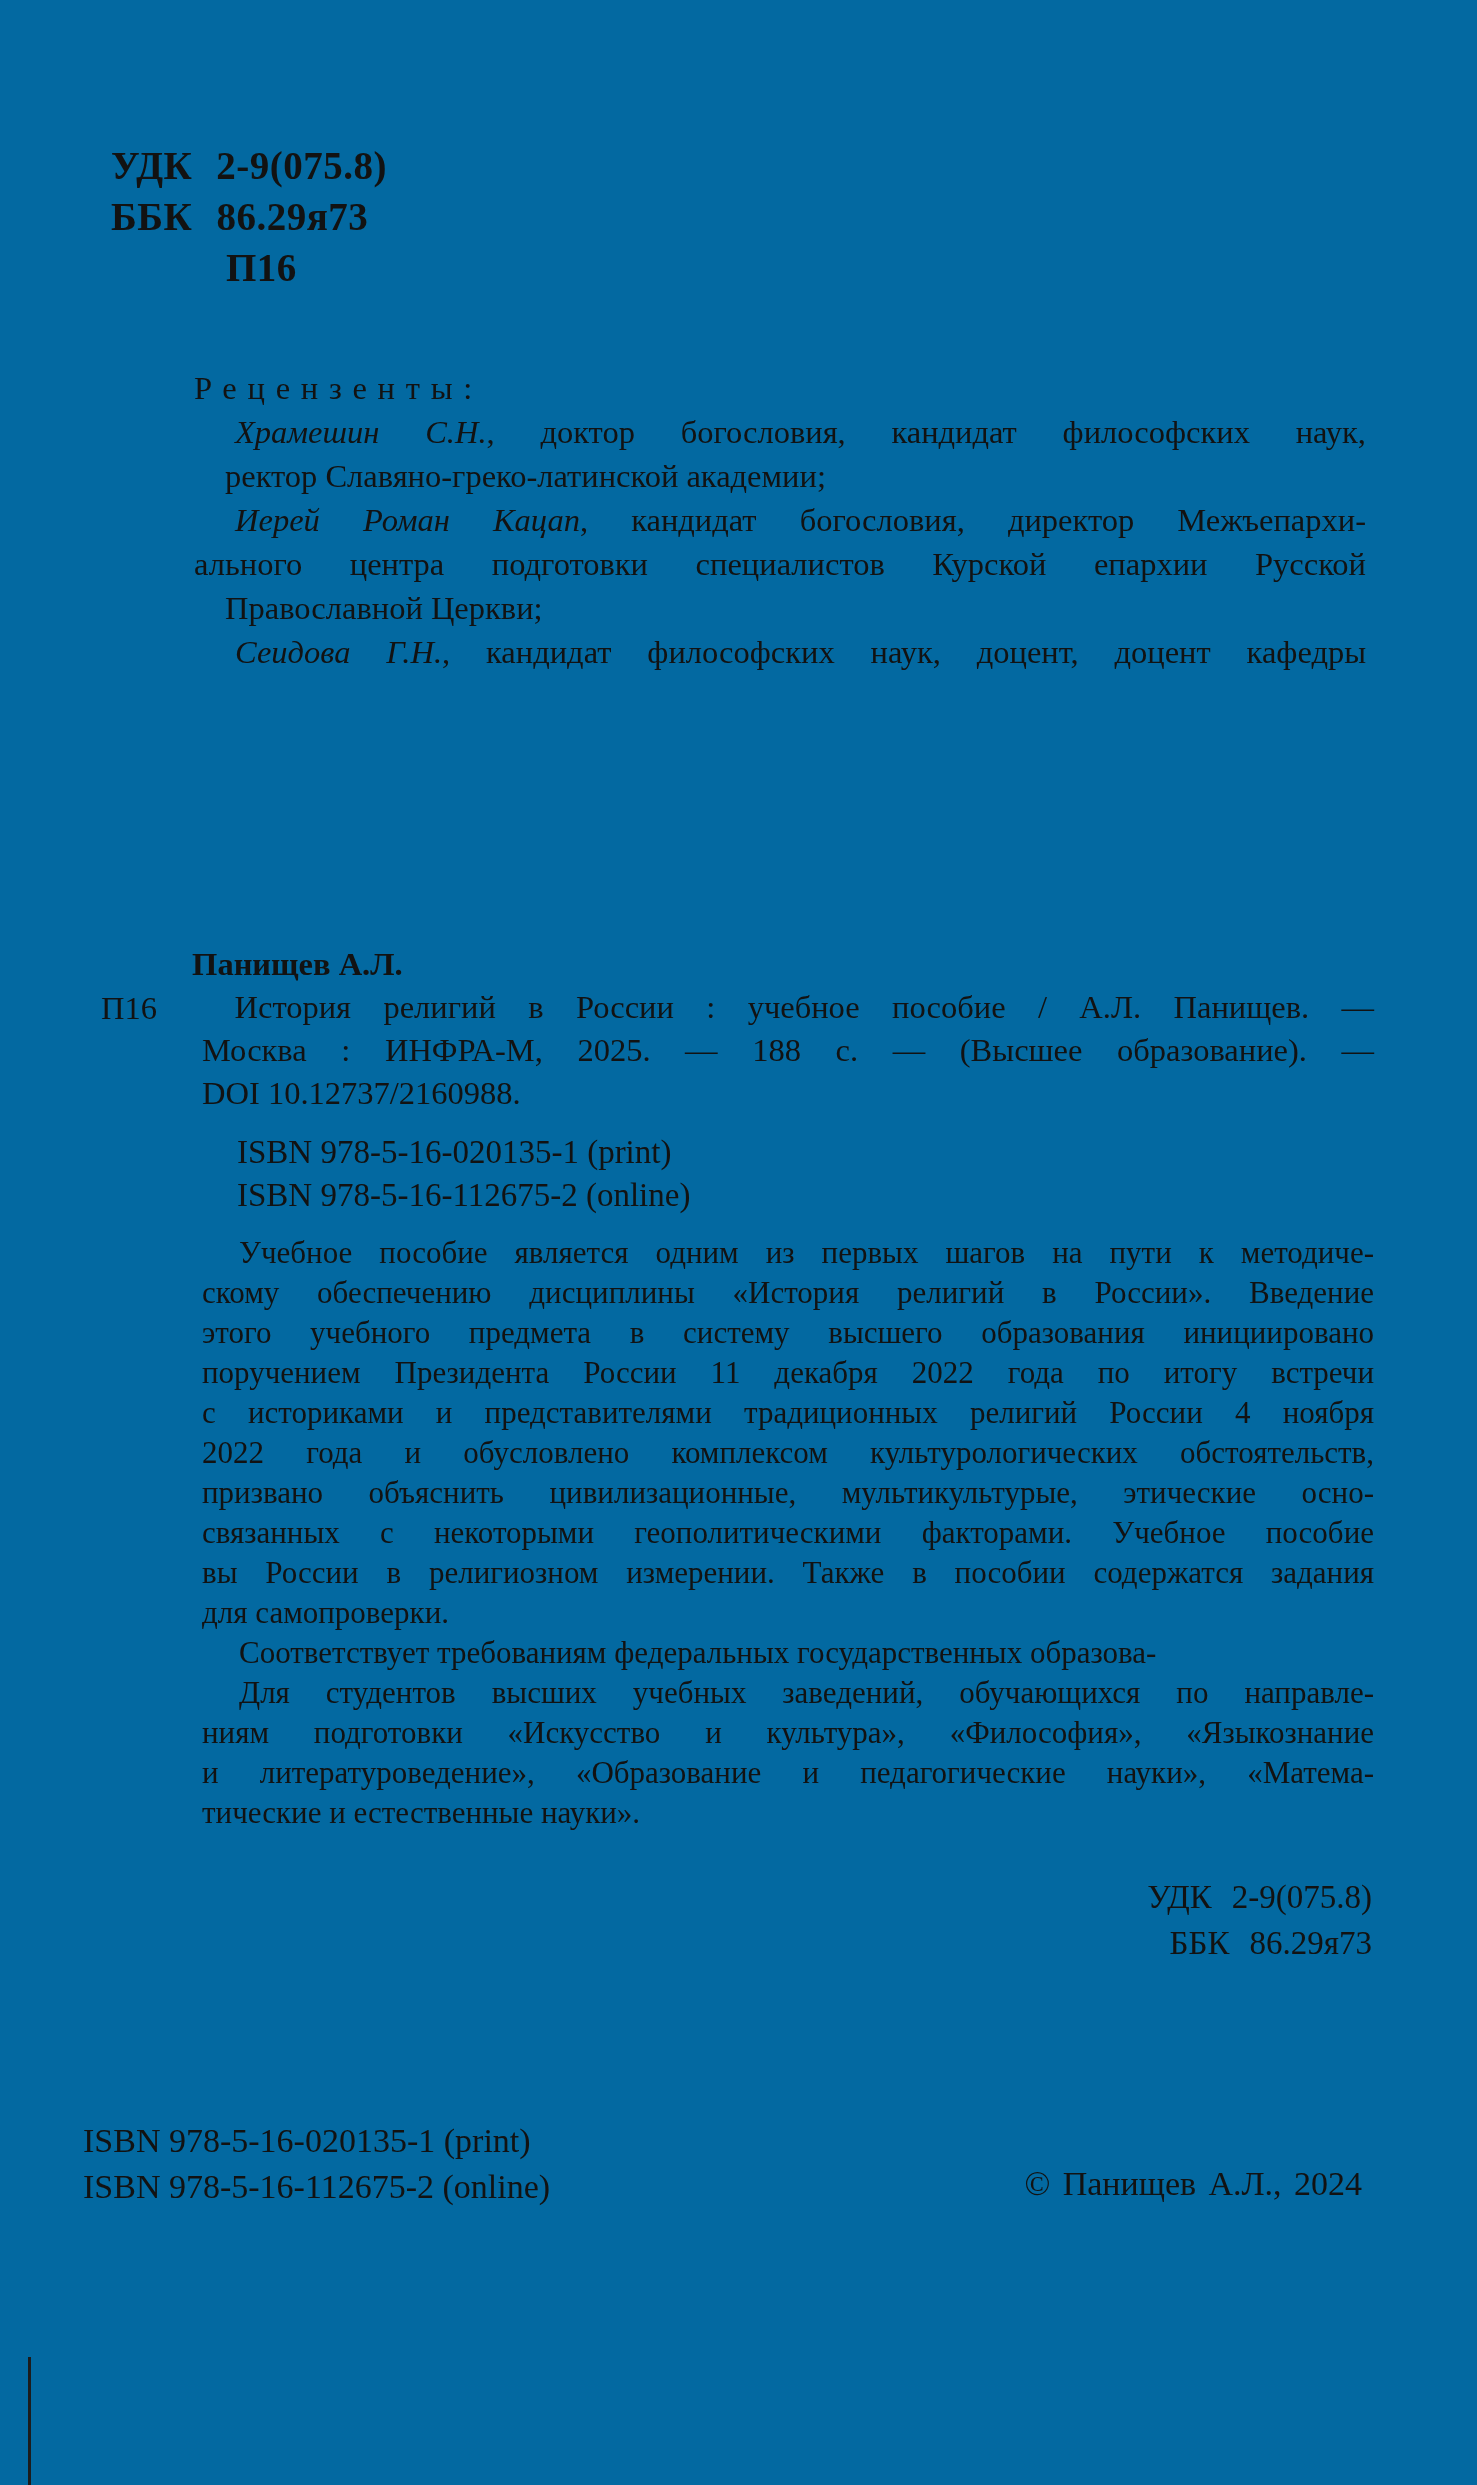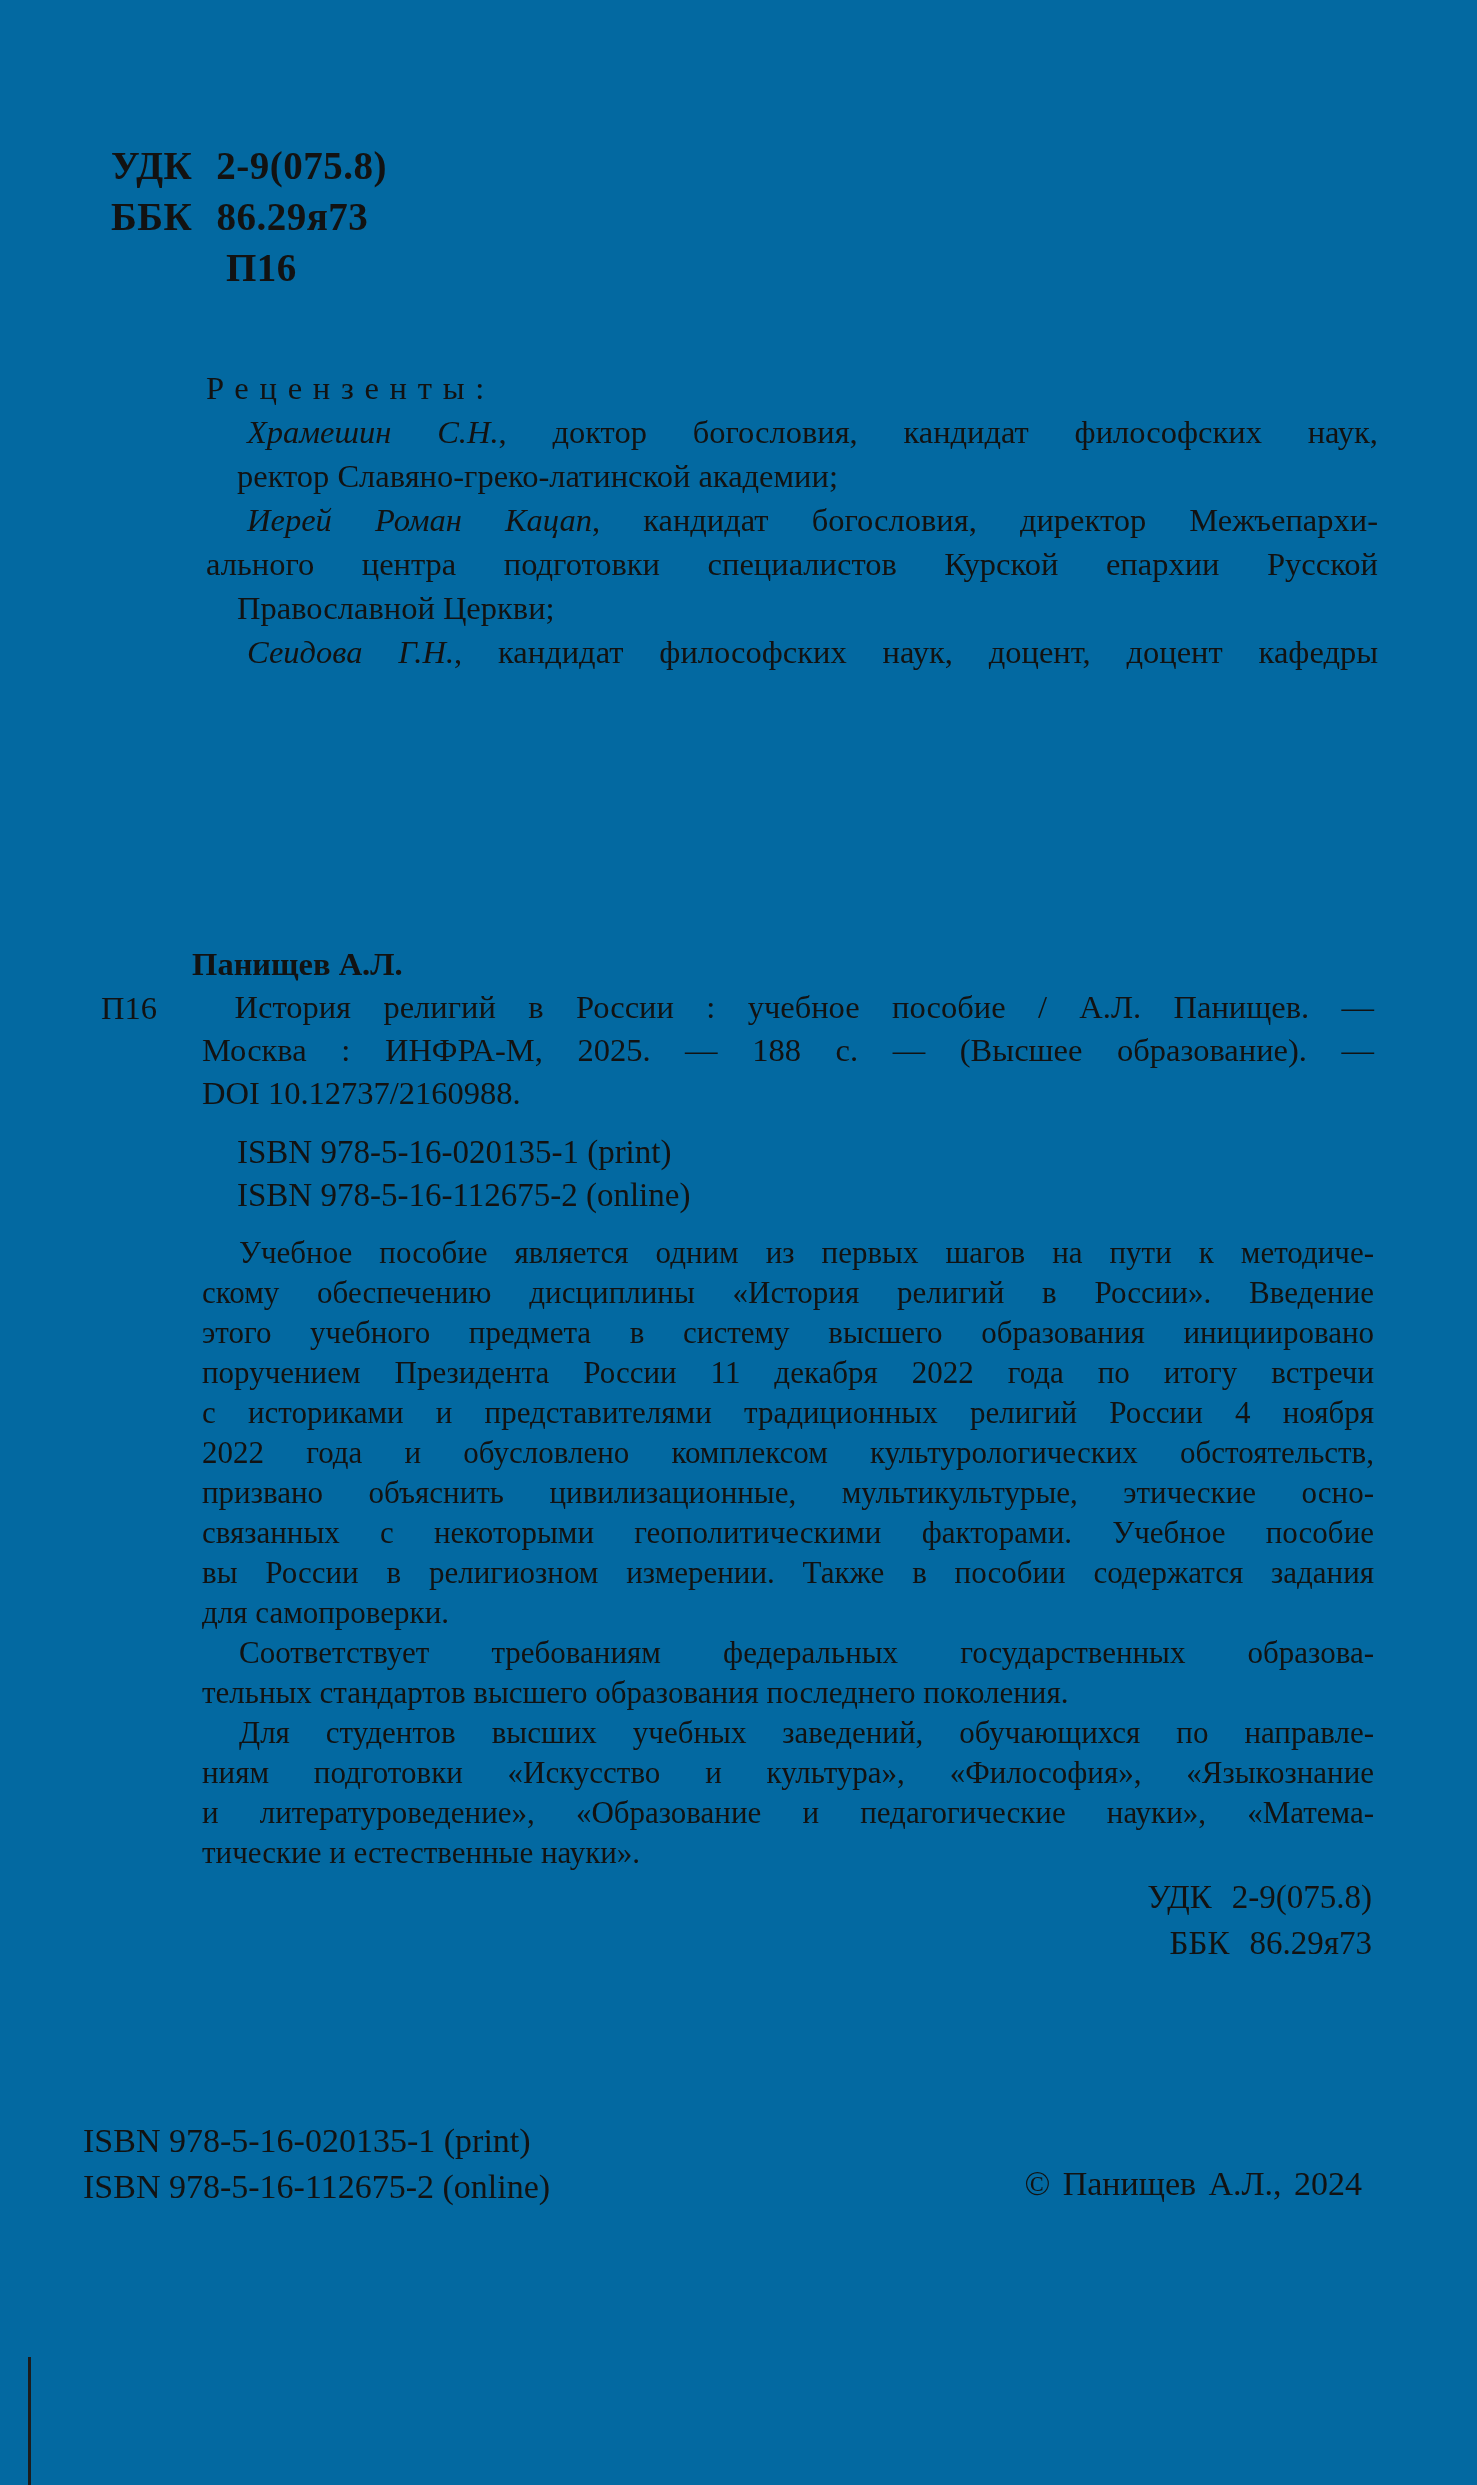--- a/index.html
+++ b/index.html
@@ -7,21 +7,21 @@
     position:relative; width:1478px; height:2485px; overflow:hidden;
     background:#0369a1; color:#121212;
     font-family:Liberation Serif, serif;
     -webkit-font-smoothing:antialiased;
   }
   
   .top-codes { position:absolute; left:111px; top:140px; font-weight:bold; font-size:39px; line-height:51px; word-spacing:13.8px; letter-spacing:0.5px; }
   .top-codes .sign { margin-left:115px; word-spacing:normal; }
 
   
-  .reviewers { position:absolute; left:206px; top:366px; width:1172px; font-size:32.5px; line-height:44px; }
+  .reviewers { position:absolute; left:194px; top:366px; width:1172px; font-size:32.5px; line-height:44px; }
   .rev-heading { letter-spacing:0.33em; }
   .rev-first { text-align:justify; text-align-last:justify; text-indent:41px; }
   .rev-first .nm { font-style:italic; }
   .rev-lines .ln { text-align:justify; text-align-last:justify; }
   .rev-lines .ln:last-child { text-align-last:left;margin-left:31px; }
 
   
   .main-col { position:absolute; left:202px; top:931px; width:1172px; font-size:32.5px; line-height:43px;margin-top:12px; }
   .author { font-weight:bold; margin-left:-9.9px; }
   .entry { position:relative; }
@@ -102,21 +102,20 @@
           <div class="ln">поручением Президента России 11 декабря 2022 года по итогу встречи</div>
           <div class="ln">с историками и представителями традиционных религий России 4 ноября</div>
           <div class="ln">2022 года и обусловлено комплексом культурологических обстоятельств,</div>
           <div class="ln">призвано объяснить цивилизационные, мультикультурые, этические осно-</div>
           <div class="ln">связанных с некоторыми геополитическими факторами. Учебное пособие</div>
           <div class="ln">вы России в религиозном измерении. Также в пособии содержатся задания</div>
           <div class="ln">для самопроверки.</div>
         </div>
       <div class="jpara">
           <div class="ln">Соответствует требованиям федеральных государственных образова-</div>
-          <div class="ln">тельных стандартов высшего образования последнего поколения.</div>
         </div>
       <div class="jpara">
           <div class="ln">Для студентов высших учебных заведений, обучающихся по направле-</div>
           <div class="ln">ниям подготовки «Искусство и культура», «Философия», «Языкознание</div>
           <div class="ln">и литературоведение», «Образование и педагогические науки», «Матема-</div>
           <div class="ln">тические и естественные науки».</div>
         </div>
     </div>
   </div>
 

